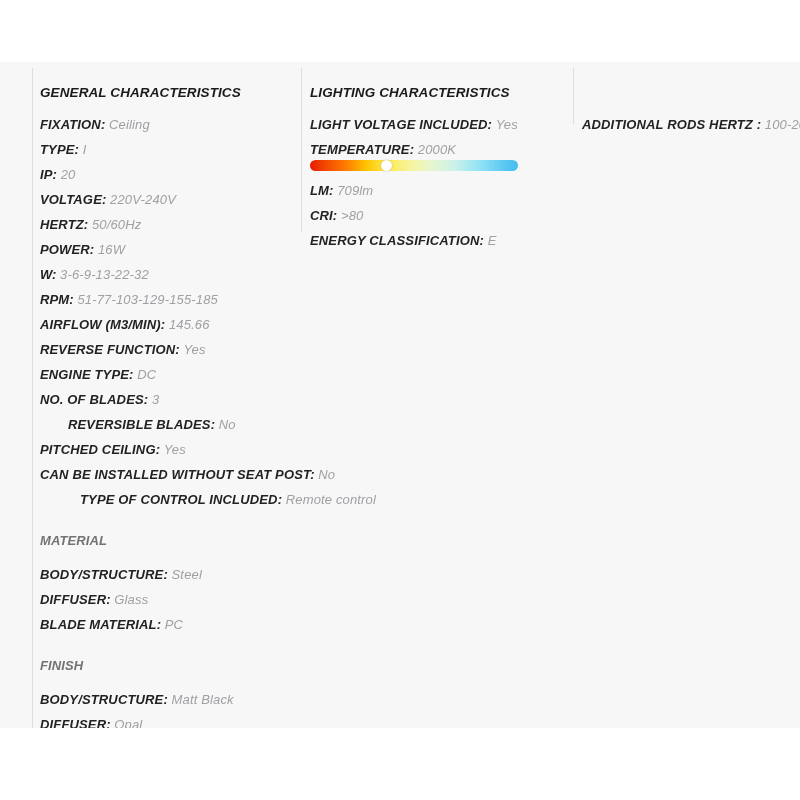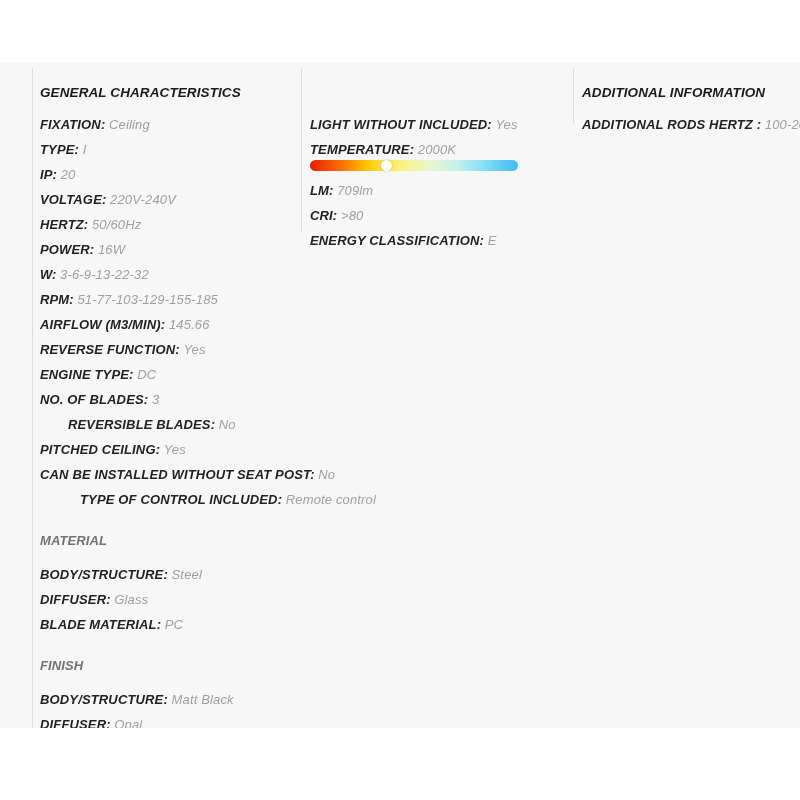--- a/index.html
+++ b/index.html
@@ -241,23 +241,24 @@
       </div>
 
       <div class="spec-row" style="position:absolute;left:7px;top:652px;">
         <span class="spec-label">DIFFUSER:</span>
         <span class="spec-value">Opal</span>
       </div>
     </div>
 
     <div class="col col-2">
 
+      <div class="section-title title-lighting">LIGHTING CHARACTERISTICS</div>
 
       <div class="spec-row" style="position:absolute;left:8px;top:52px;">
-        <span class="spec-label">LIGHT WITHOUT INCLUDED:</span>
+        <span class="spec-label">LIGHT VOLTAGE INCLUDED:</span>
         <span class="spec-value">Yes</span>
       </div>
 
       <div class="spec-row" style="position:absolute;left:8px;top:77px;">
         <span class="spec-label">TEMPERATURE:</span>
         <span class="spec-value">2000K</span>
       </div>
 
       <div class="temp-slider" style="top:92px;left:8px;">
         <div class="temp-knob" id="temp-knob" style="left: 70.92px;"></div>
@@ -274,21 +275,20 @@
       </div>
 
       <div class="spec-row" style="position:absolute;left:8px;top:168px;">
         <span class="spec-label">ENERGY CLASSIFICATION:</span>
         <span class="spec-value">E</span>
       </div>
     </div>
 
     <div class="col col-3">
 
-      <div class="section-title title-additional">ADDITIONAL INFORMATION</div>
 
       <div class="spec-row" style="position:absolute;left:8px;top:52px;">
         <span class="spec-label">ADDITIONAL RODS HERTZ :</span>
         <span class="spec-value">100-200-450mm</span>
       </div>
     </div>
 
   </div>
 </div>
 

